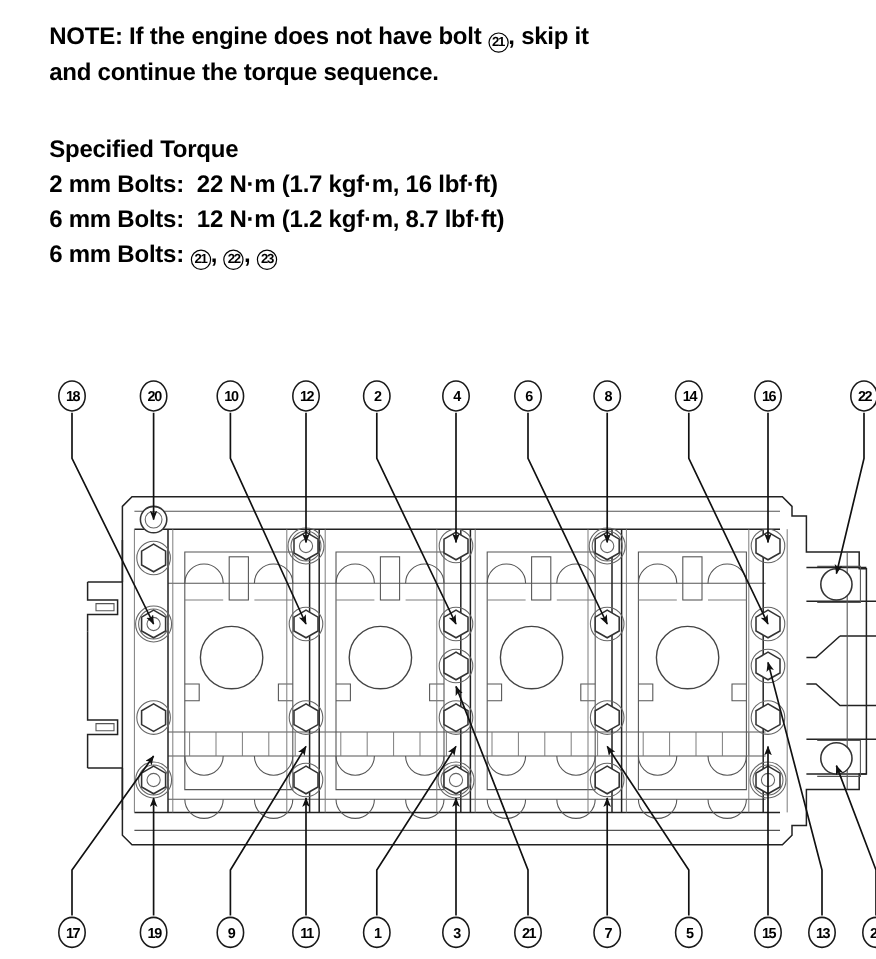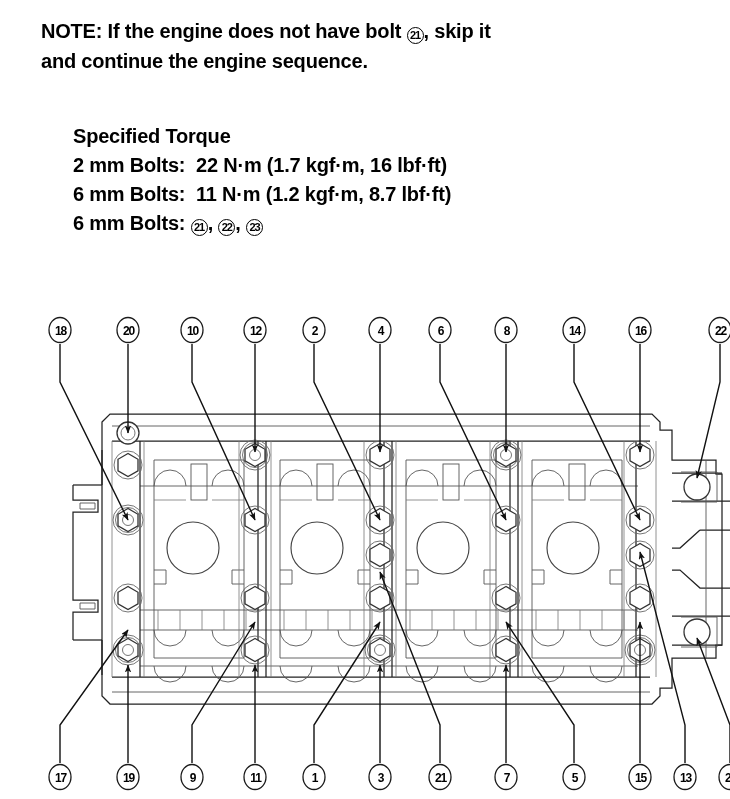--- a/index.html
+++ b/index.html
@@ -12,24 +12,23 @@
   #sheet{position:absolute;left:0;top:0;width:730px;height:799px;border-radius:22px;}
 
   
   .textblock{position:absolute;left:41px;top:16px;width:650px;}
   .note{
     font-size:20px;font-weight:bold;line-height:30px;
     letter-spacing:-0.2px;
   }
   .note .ln{display:block;white-space:nowrap;}
   .spec{
-    position:absolute;left:41px;top:122px;
+    position:absolute;left:41px;top:111px;
     font-size:20px;font-weight:bold;line-height:29px;
     letter-spacing:-0.2px;
-    margin-left:32px;
   }
   .spec .ln{display:block;white-space:nowrap;}
 
   
   .circnum{
     display:inline-block;
     width:17px;height:17px;line-height:15px;
     border:1.4px solid #000;border-radius:50%;
     font-size:11px;font-weight:bold;text-align:center;
     vertical-align:0px;letter-spacing:-1px;
@@ -58,28 +57,28 @@
   .bore{fill:#fff;stroke:#444;stroke-width:1.15;}
 </style>
 </head>
 <body>
 
 <div id="sheet">
 
   <div class="textblock">
     <div class="note">
       <span class="ln"><span>NOTE: If the engine does not have bolt </span><span class="circnum">21</span><span>, skip it</span></span>
-      <span class="ln">and continue the engine sequence.</span>
+      <span class="ln">and continue the torque sequence.</span>
     </div>
   </div>
 
   <div class="spec">
     <span class="ln">Specified Torque</span>
     <span class="ln"><span>2 mm Bolts:</span>&nbsp;&nbsp;<span>22 N·m (1.7 kgf·m, 16 lbf·ft)</span></span>
-    <span class="ln"><span>6 mm Bolts:</span>&nbsp;&nbsp;<span>11 N·m (1.2 kgf·m, 8.7 lbf·ft)</span></span>
+    <span class="ln"><span>6 mm Bolts:</span>&nbsp;&nbsp;<span>12 N·m (1.2 kgf·m, 8.7 lbf·ft)</span></span>
     <span class="ln"><span>6 mm Bolts:</span>&nbsp;<span id="spec-bolt-list"><span class="circnum">21</span><span>, </span><span class="circnum">22</span><span>, </span><span class="circnum">23</span></span></span>
   </div>
 
   <div id="drawing">
     <svg id="dwg" width="730" height="499" viewBox="0 0 730 499">
 
       <defs>
         <marker id="ah" markerWidth="9" markerHeight="9" refX="7.4" refY="3.2" orient="auto" markerUnits="userSpaceOnUse">
           <path class="arrowhead" d="M0,0 L8,3.2 L0,6.4 L1.9,3.2 Z"></path>
         </marker>

